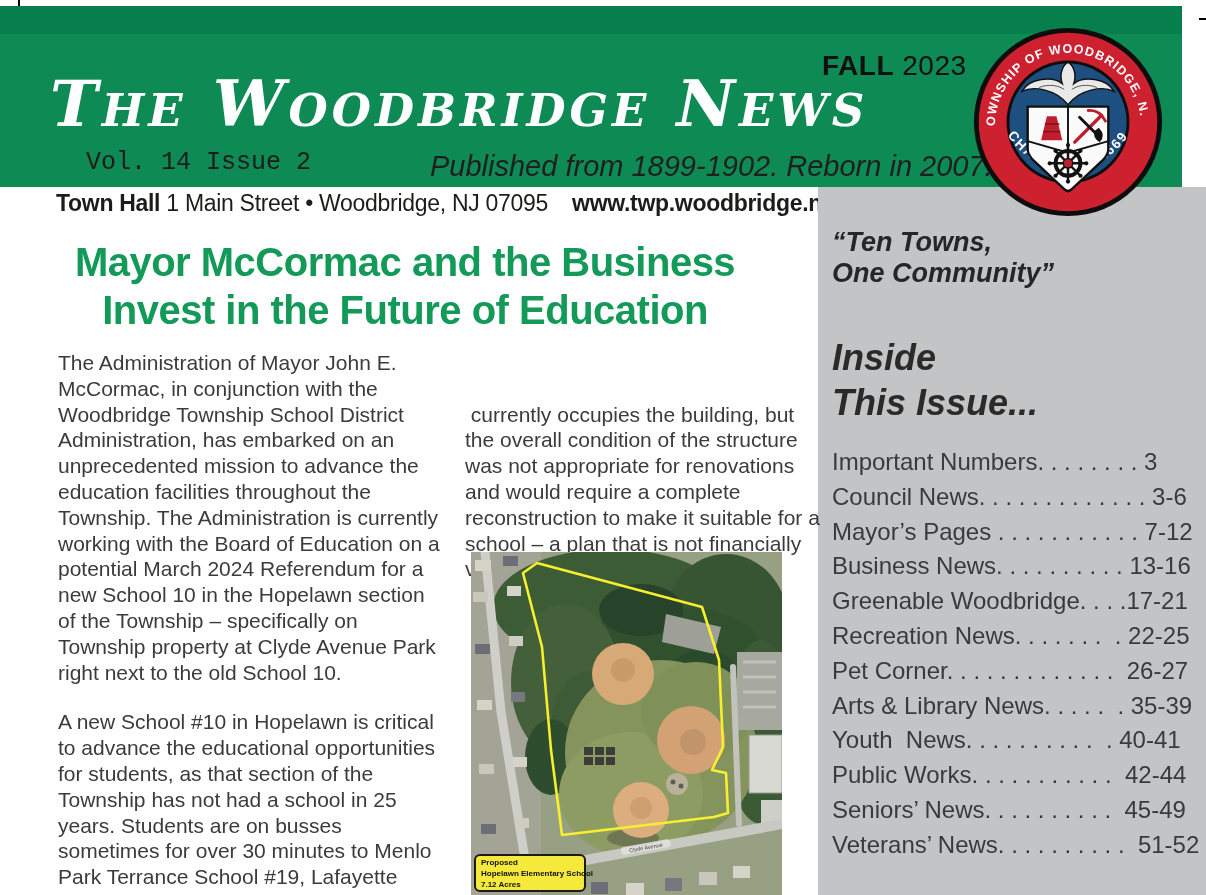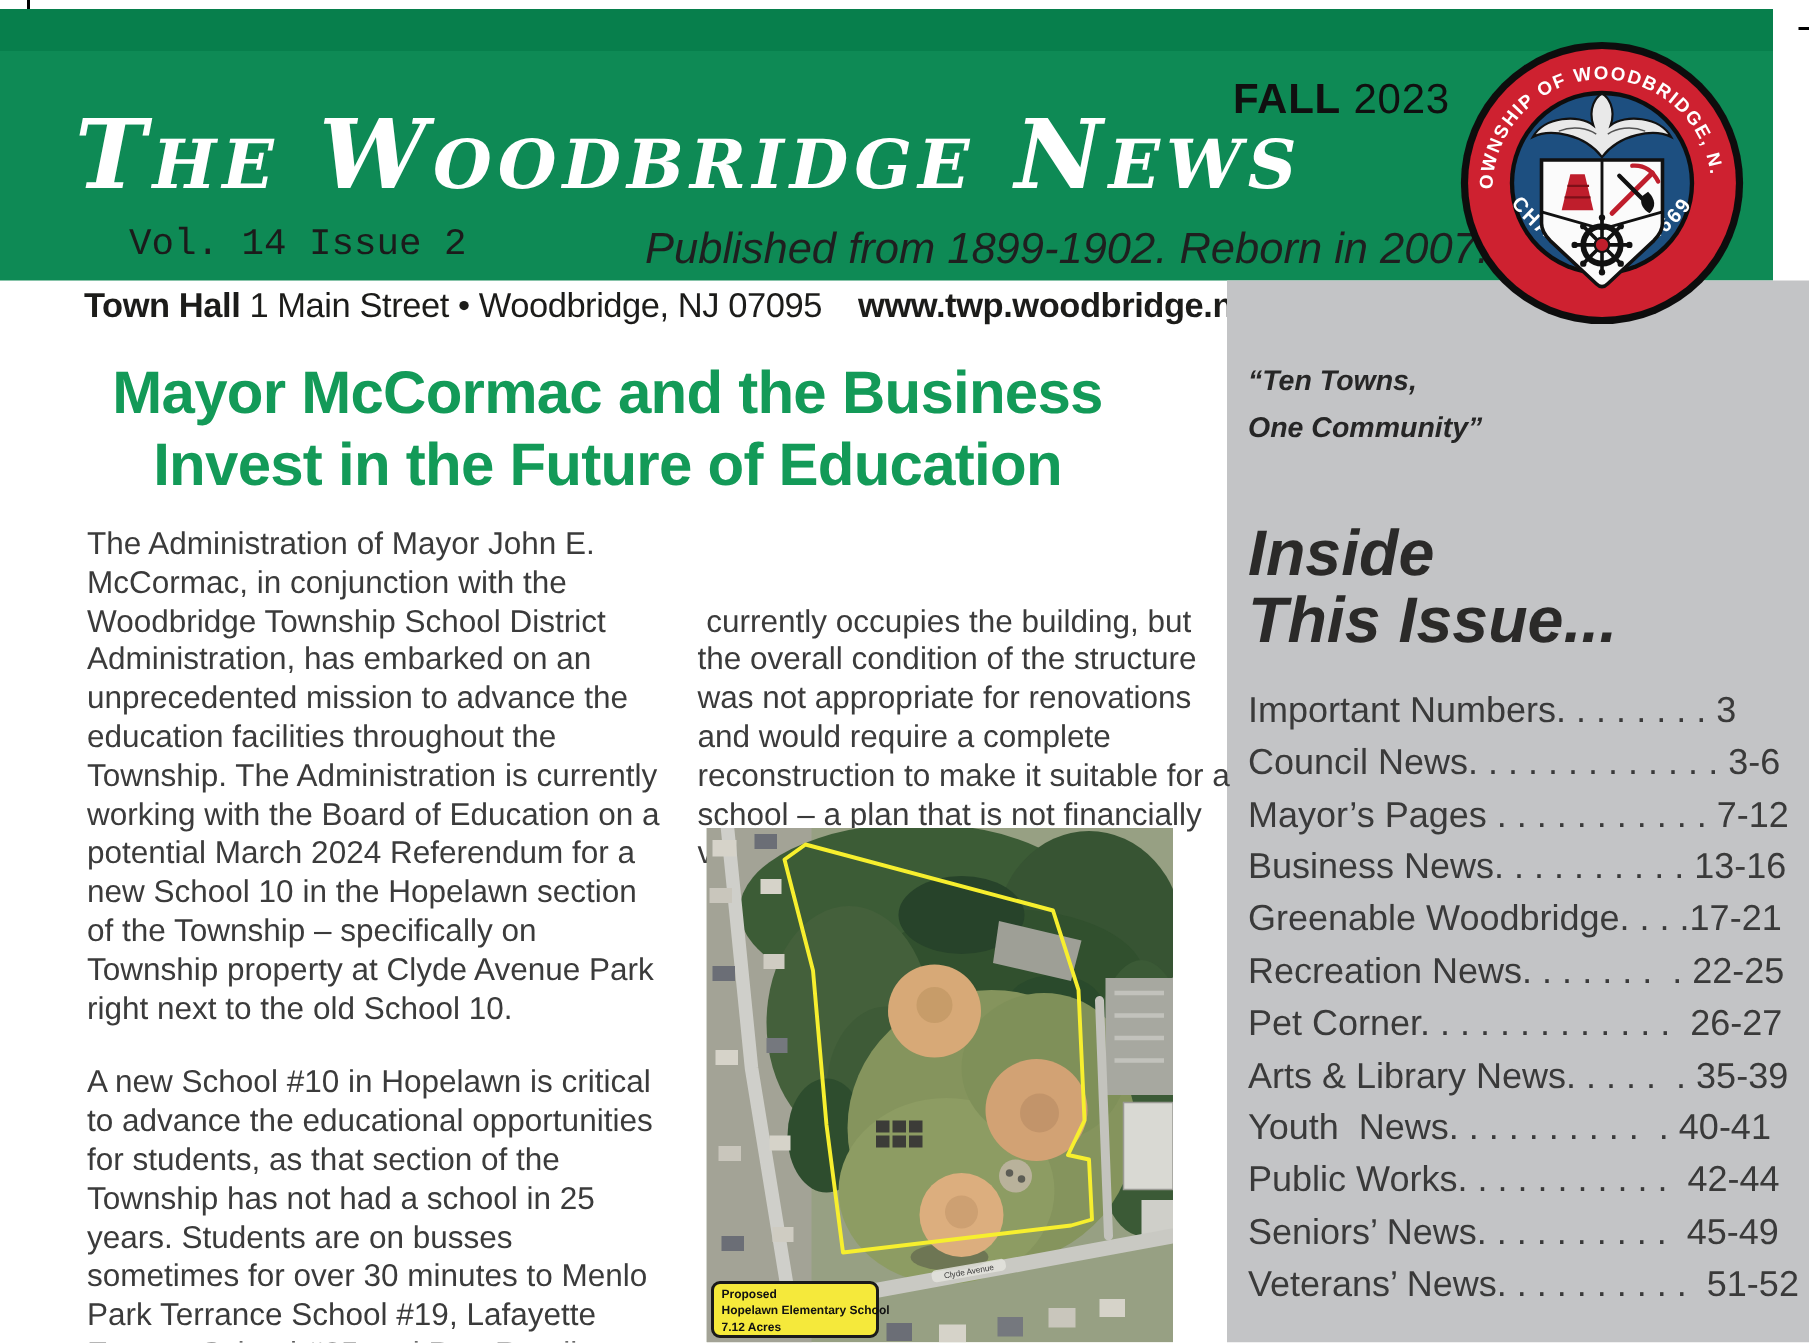--- a/index.html
+++ b/index.html
@@ -27,22 +27,22 @@
   
   .address{position:absolute;left:56px;top:190px;font-size:23px;color:#1c1c1a;letter-spacing:-0.3px;white-space:nowrap;}
   .address .loc{font-weight:700;}
   .address .url{font-weight:700;margin-left:18px;}
 
   
   .seal{position:absolute;left:972px;top:26px;width:192px;height:192px;z-index:5;}
 
   
   .sidebar{position:absolute;left:818px;top:187px;width:388px;height:708px;background:#c3c4c6;box-sizing:border-box;padding-left:14px;}
-  .quote{margin-top:52px;font-size:19px;line-height:31px;font-weight:700;font-style:italic;color:#262626;}
-  .inside{margin-top:46px;font-size:43px;line-height:45px;font-weight:700;font-style:italic;color:#2b2a29;}
+  .quote{margin-top:40px;font-size:27px;line-height:31px;font-weight:700;font-style:italic;color:#262626;}
+  .inside{margin-top:46px;font-size:36px;line-height:45px;font-weight:700;font-style:italic;color:#2b2a29;}
   .toc{margin-top:20px;font-size:24px;line-height:34.8px;color:#3a3a3a;}
   .toc div{white-space:pre;}
 
   
   .headline{
     position:absolute;left:30px;top:238px;width:750px;text-align:center;
     font-weight:700;font-size:40px;line-height:48px;color:#139a58;letter-spacing:-0.5px;
   }
   .cols{position:absolute;left:58px;top:350px;width:764px;display:flex;gap:22px;
     font-size:21px;line-height:25.8px;color:#3b3b3b;}

